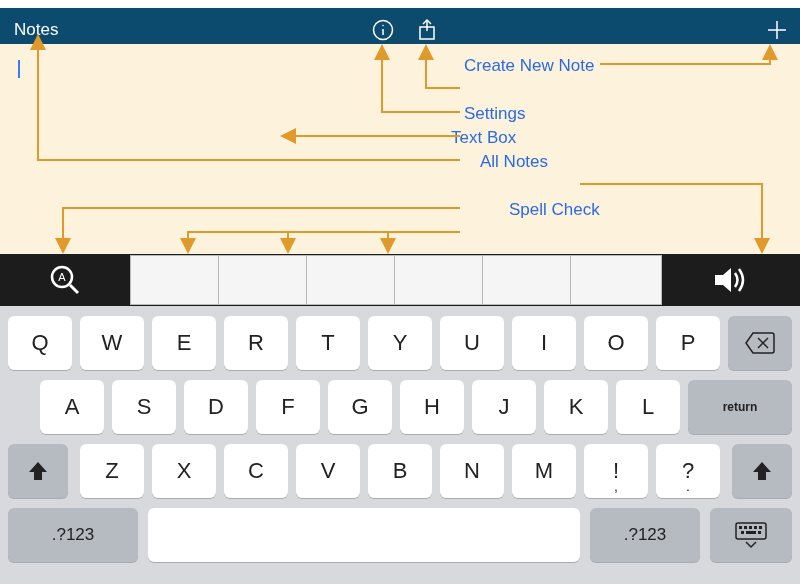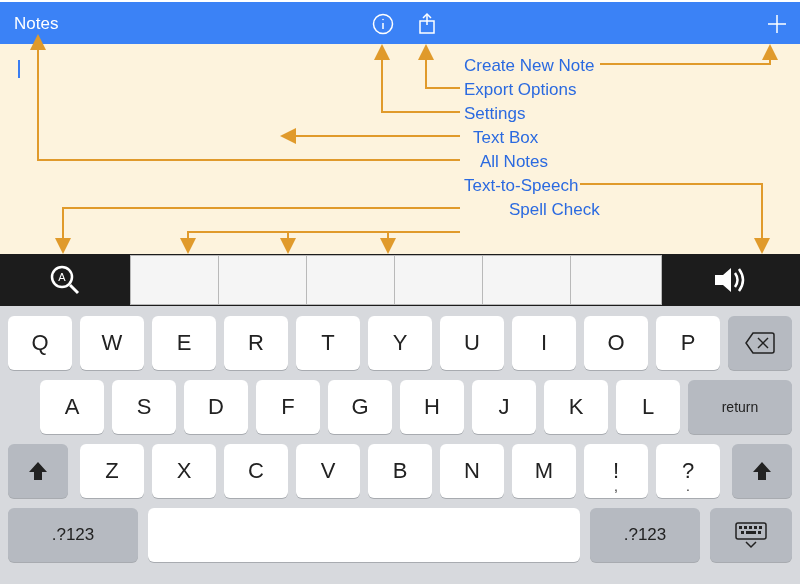--- a/index.html
+++ b/index.html
@@ -1,18 +1,18 @@
 <!DOCTYPE html>
 <html><head>
 <meta charset="utf-8">
 <style>
   * { box-sizing: border-box; margin: 0; padding: 0; font-family: -apple-system, "Helvetica Neue", Arial, sans-serif; }
   html, body { width: 800px; height: 584px; overflow: hidden; background: #fff; }
 
-  .topbar { position:absolute; left:0; top:2px; width:800px; height:44px; background:#3b82f6; color:#fff;text-align:right; }
+  .topbar { position:absolute; left:0; top:8px; width:800px; height:44px; background:#0c4a6e; color:#fff;text-align:right; }
   .topbar .title { position:absolute; left:14px; top:12px; font-size:17px; font-weight:300; }
   .icon-btn { position:absolute; top:0; height:44px; display:flex; align-items:center; justify-content:center; cursor:pointer; }
   .icon-btn svg { stroke:#fff; fill:none; stroke-width:1.5; }
 
   .note-area { position:absolute; left:0; top:44px; width:800px; height:210px; background:#fdf3dd; }
   .cursor { position:absolute; left:18px; top:16px; width:2px; height:18px; background:#3a7df2; }
 
   .annotations { position:absolute; left:0; top:44px; width:800px; height:210px; pointer-events:none; }
   .ann-label { position:absolute; color:#2b6ae0; font-size:17px; font-weight:400; white-space:nowrap; }
 
@@ -21,21 +21,21 @@
   .pred-strip { position:absolute; top:1px; height:50px; background:#f5f5f5; border:1px solid #b9b9b9; }
   .pred-strip .slot { float:left; height:48px; border-right:1px solid #b9b9b9; }
   .pred-strip .slot:last-child { border-right:none; }
 
   .kbd { position:absolute; left:0; top:306px; width:800px; height:278px; background:#d7d9dd; }
   .key { position:absolute; background:#fff; border-radius:6px; box-shadow:0 1px 0 #a8abb0; display:flex; align-items:center; justify-content:center; font-size:22px; color:#222; cursor:pointer; }
   .key.grey { background:#b6bac1; }
   .key.spc { background:#fff; }
   .key .sub { position:absolute; bottom:4px; font-size:14px; color:#333; font-weight:400; }
   .key .main { font-size:22px; }
-  .key.ret { font-size:14px; font-weight:400; color:#222; }
+  .key.ret { font-size:12px; font-weight:700; color:#222; }
   .key.sym { font-size:17px; color:#222; }
 </style>
 </head>
 <body>
 
 <div class="topbar">
   <span class="title">Notes</span>
   <div class="icon-btn" style="left:368px; width:30px">
     <svg width="22" height="22" viewBox="0 0 22 22">
         <circle cx="11" cy="11" r="9.5"></circle>
@@ -57,25 +57,23 @@
       </svg>
   </div>
 </div>
 
 <div class="note-area">
   <div class="cursor"></div>
 </div>
 
 <div class="annotations">
   <span class="ann-label" style="left:464px; top:12px;">Create New Note</span>
-  <span class="ann-label" style="left:464px; top:36px;">Export Options</span>
   <span class="ann-label" style="left:464px; top:60px;">Settings</span>
-  <span class="ann-label" style="left:473px; top:84px;">Text Box</span>
+  <span class="ann-label" style="left:451px; top:84px;">Text Box</span>
   <span class="ann-label" style="left:480px; top:108px;text-align:right;">All Notes</span>
-  <span class="ann-label" style="left:464px; top:132px;">Text-to-Speech</span>
   <span class="ann-label" style="left:464px; top:156px;margin-left:45px;">Spell Check</span>
 </div>
 
 <svg width="800" height="306" style="position:absolute;left:0;top:0;pointer-events:none">
   <defs>
     <marker id="ah" markerWidth="8" markerHeight="8" refX="7" refY="4" orient="auto">
       <path d="M0,0 L8,4 L0,8 Z" fill="#e09a2b"></path>
     </marker>
   </defs>
   <g stroke="#e09a2b" stroke-width="2" fill="none">

